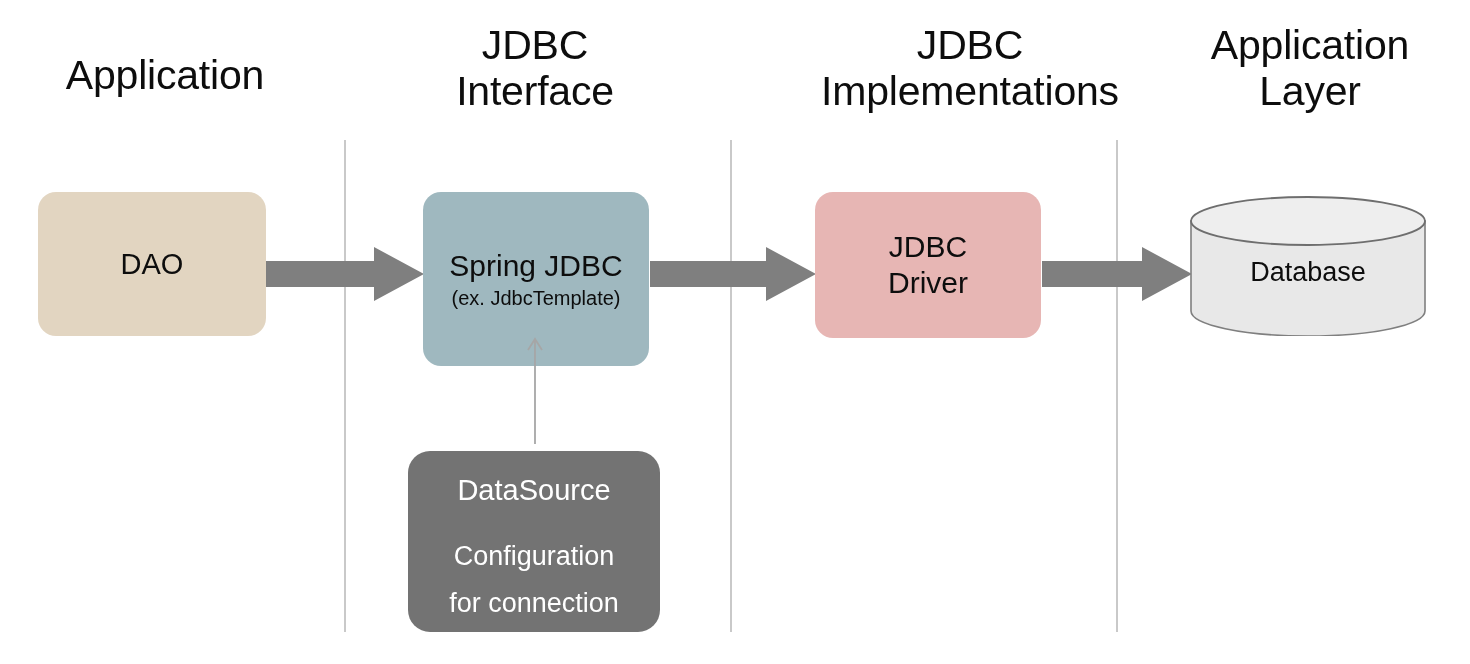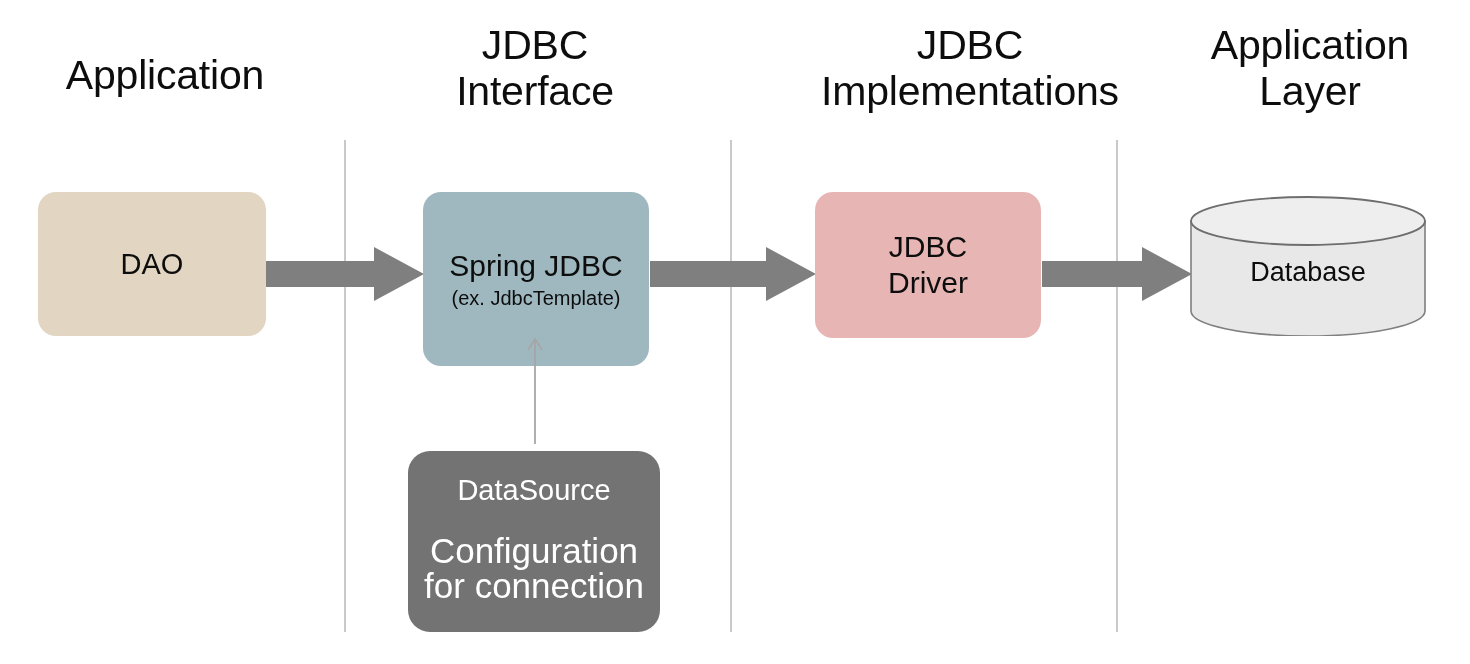--- a/index.html
+++ b/index.html
@@ -81,21 +81,21 @@
     left: 408px; top: 443px; width: 252px; height: 181px;
     background: #737373;
     border-radius: 22px;
     color: #ffffff;
     justify-content: flex-start;
     padding-top: 22px;
     box-sizing: border-box;
     margin-top: 8px;
   }
   #box-datasource .node-title { font-size: 29px; line-height: 34px; }
-  #box-datasource .node-sub   { font-size: 35px; line-height: 35px; margin-top: 26px; white-space: pre-line; }
+  #box-datasource .node-sub   { font-size: 27px; line-height: 47px; margin-top: 26px; white-space: pre-line; }
 
   
   #db-cylinder {
     position: absolute;
     left: 1190px; top: 196px; width: 236px; height: 140px;
   }
   #db-cylinder svg { display: block; }
   #db-label {
     position: absolute;
     left: 0; top: 0; width: 236px; height: 140px;

